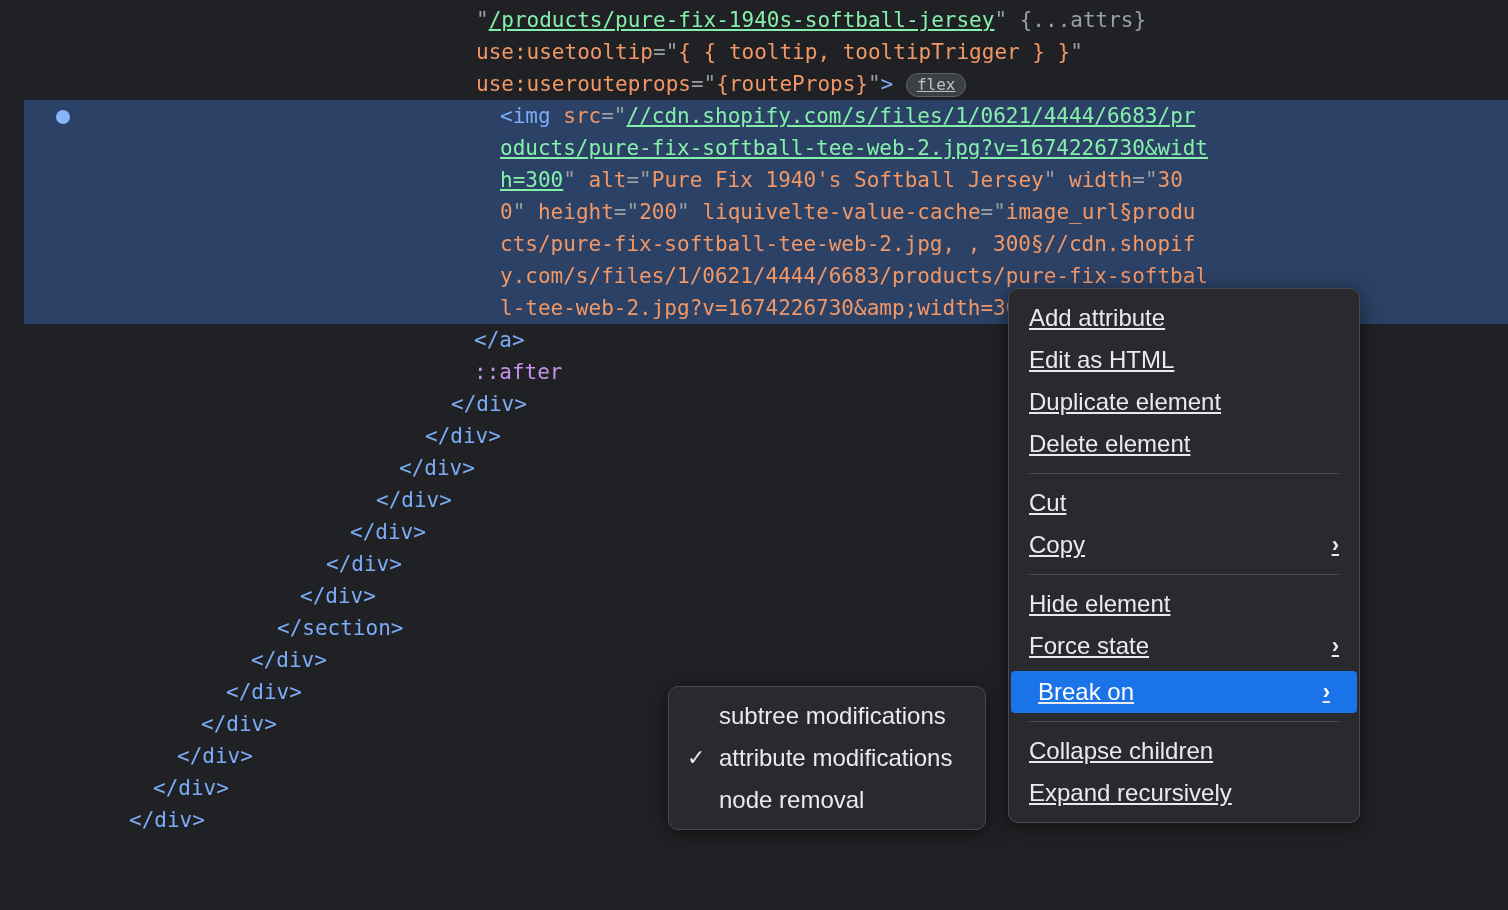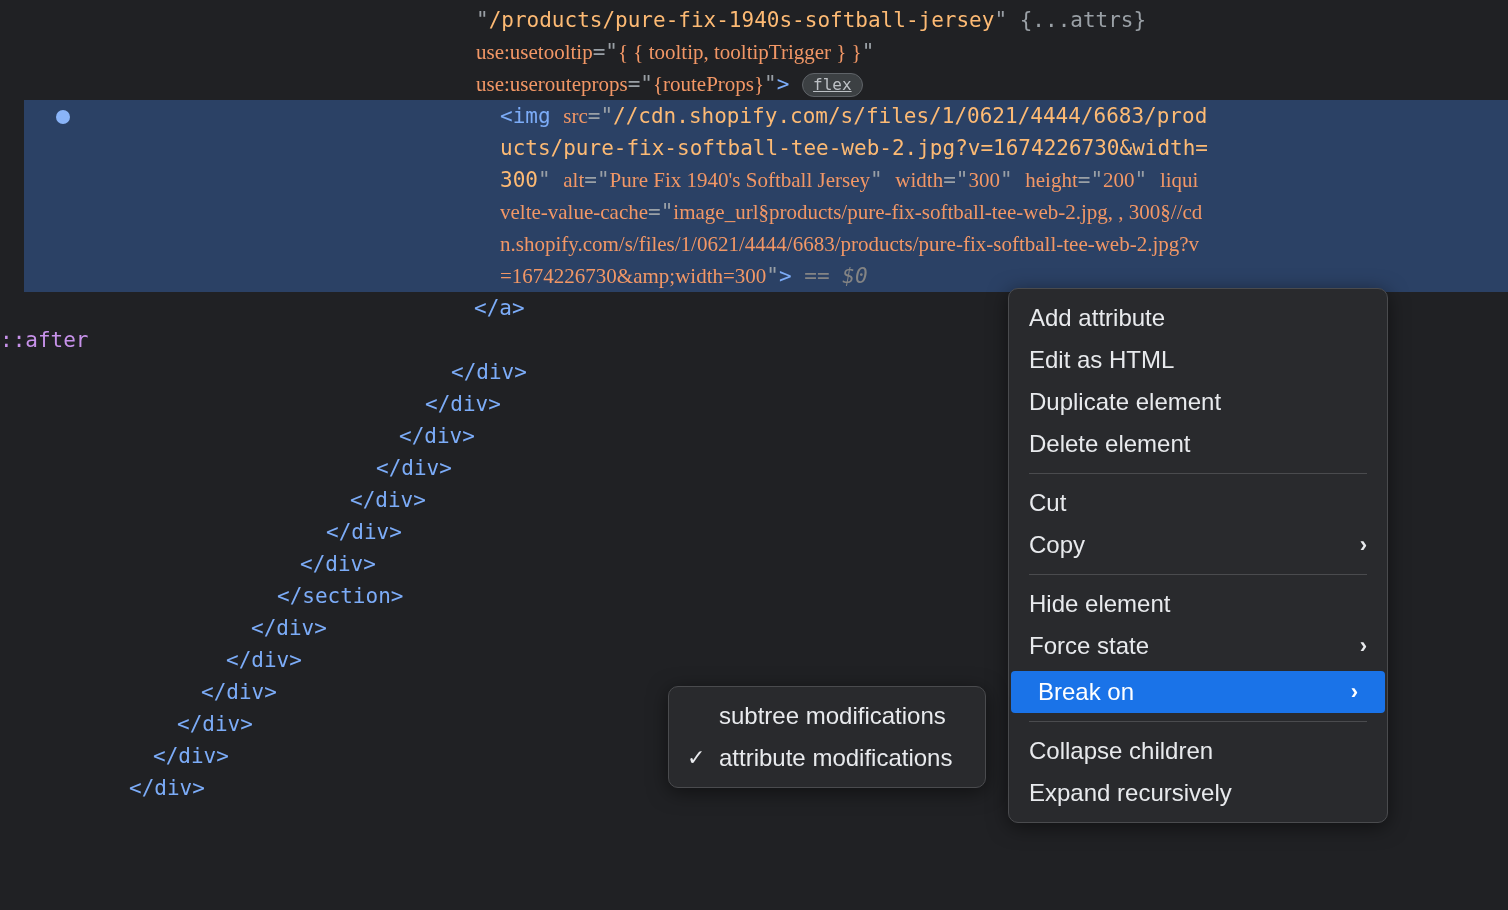--- a/index.html
+++ b/index.html
@@ -36,22 +36,22 @@
   .sel-marker {
     position: absolute;
     left: 32px;
     top: 10px;
     width: 14px;
     height: 14px;
     background: #8ab4f8;
     border-radius: 50%;
   }
   .purple { color: #7cacf8; }
-  .orange { color: #f29766; font-family: Liberation Serif, serif; }
-  .link { color: #fdba74; }
+  .orange { color: #f29766; }
+  .link { color: #86efac; text-decoration: underline; }
   .grey { color: #9aa0a6; }
   .white { color: #e8eaed; }
   .dimgrey { color: #848484; font-style: italic;}
   .pseudo { color: #c792ea; }
   .badge {
     display: inline-block;
     font-size: 16px;
     background: #3c4043;
     border: 1px solid #5f6368;
     border-radius: 12px;
@@ -72,21 +72,22 @@
     border-radius: 10px;
     box-shadow: 0 4px 20px rgba(0,0,0,0.5);
     padding: 8px 0;
     font-family: -apple-system, 'Segoe UI', Arial, sans-serif;
     font-size: 24px;
     color: #e8eaed;
   }
   .ctx-main {
     left: 1008px;
     top: 288px;
-    width: 380px;
+    width: 352px;
+    text-decoration: underline;
   }
   .ctx-sub {
     left: 668px;
     top: 686px;
     width: 318px;
   }
   .ctx-item {
     padding: 6px 20px;
     display: flex;
     align-items: center;
@@ -134,21 +135,21 @@
   <pre class="line wrap-line" style="padding-left:476px;"><span class="orange">use:userouteprops</span><span class="grey">="</span><span class="orange">{routeProps}</span><span class="grey">"</span><span class="purple">&gt;</span> <span class="badge">flex</span></pre>
 
   <div class="selected" style="position:relative; margin-left:24px; padding-right:200px;">
     <span class="sel-marker"></span>
     <pre class="wrap-line" style="padding-left:476px; white-space:pre-wrap; word-break:break-all;"><span class="purple">&lt;<span>img</span></span> <span class="orange">src</span><span class="grey">="</span><span class="link">//cdn.shopify.com/s/files/1/0621/4444/6683/products/pure-fix-softball-tee-web-2.jpg?v=1674226730&amp;width=300</span><span class="grey">"</span> <span class="orange">alt</span><span class="grey">="</span><span class="orange">Pure Fix 1940's Softball Jersey</span><span class="grey">"</span> <span class="orange">width</span><span class="grey">="</span><span class="orange">300</span><span class="grey">"</span> <span class="orange">height</span><span class="grey">="</span><span class="orange">200</span><span class="grey">"</span> <span class="orange">liquivelte-value-cache</span><span class="grey">="</span><span class="orange">image_url§products/pure-fix-softball-tee-web-2.jpg, , 300§//cdn.shopify.com/s/files/1/0621/4444/6683/products/pure-fix-softball-tee-web-2.jpg?v=1674226730&amp;amp;width=300</span><span class="grey">"</span><span class="purple">&gt;</span> <span class="dimgrey">== $0</span></pre>
   </div>
 
 
   <pre class="line" style="padding-left:474px;"><span class="purple">&lt;/a&gt;</span></pre>
 
-  <pre class="line" style=""><span class="pseudo">::after</span></pre>
+  <pre class="line" style="padding-left:474px;"><span class="pseudo">::after</span></pre>
 
   <pre class="line" style="padding-left:451px;"><span class="purple">&lt;/div&gt;</span></pre>
   <pre class="line" style="padding-left:425px;"><span class="purple">&lt;/div&gt;</span></pre>
   <pre class="line" style="padding-left:399px;"><span class="purple">&lt;/div&gt;</span></pre>
   <pre class="line" style="padding-left:376px;"><span class="purple">&lt;/div&gt;</span></pre>
   <pre class="line" style="padding-left:350px;"><span class="purple">&lt;/div&gt;</span></pre>
   <pre class="line" style="padding-left:326px;"><span class="purple">&lt;/div&gt;</span></pre>
   <pre class="line" style="padding-left:300px;"><span class="purple">&lt;/div&gt;</span></pre>
   <pre class="line" style="padding-left:277px;"><span class="purple">&lt;/section&gt;</span></pre>
   <pre class="line" style="padding-left:251px;"><span class="purple">&lt;/div&gt;</span></pre>
@@ -203,13 +204,16 @@
 </div>
 
 <div class="ctx-menu ctx-sub">
   <div class="ctx-item">
       <span>subtree modifications</span>
     </div>
   <div class="ctx-item">
       <span class="check">✓</span>
       <span>attribute modifications</span>
     </div>
+  <div class="ctx-item">
+      <span>node removal</span>
+    </div>
 </div>
 
 </body></html>

